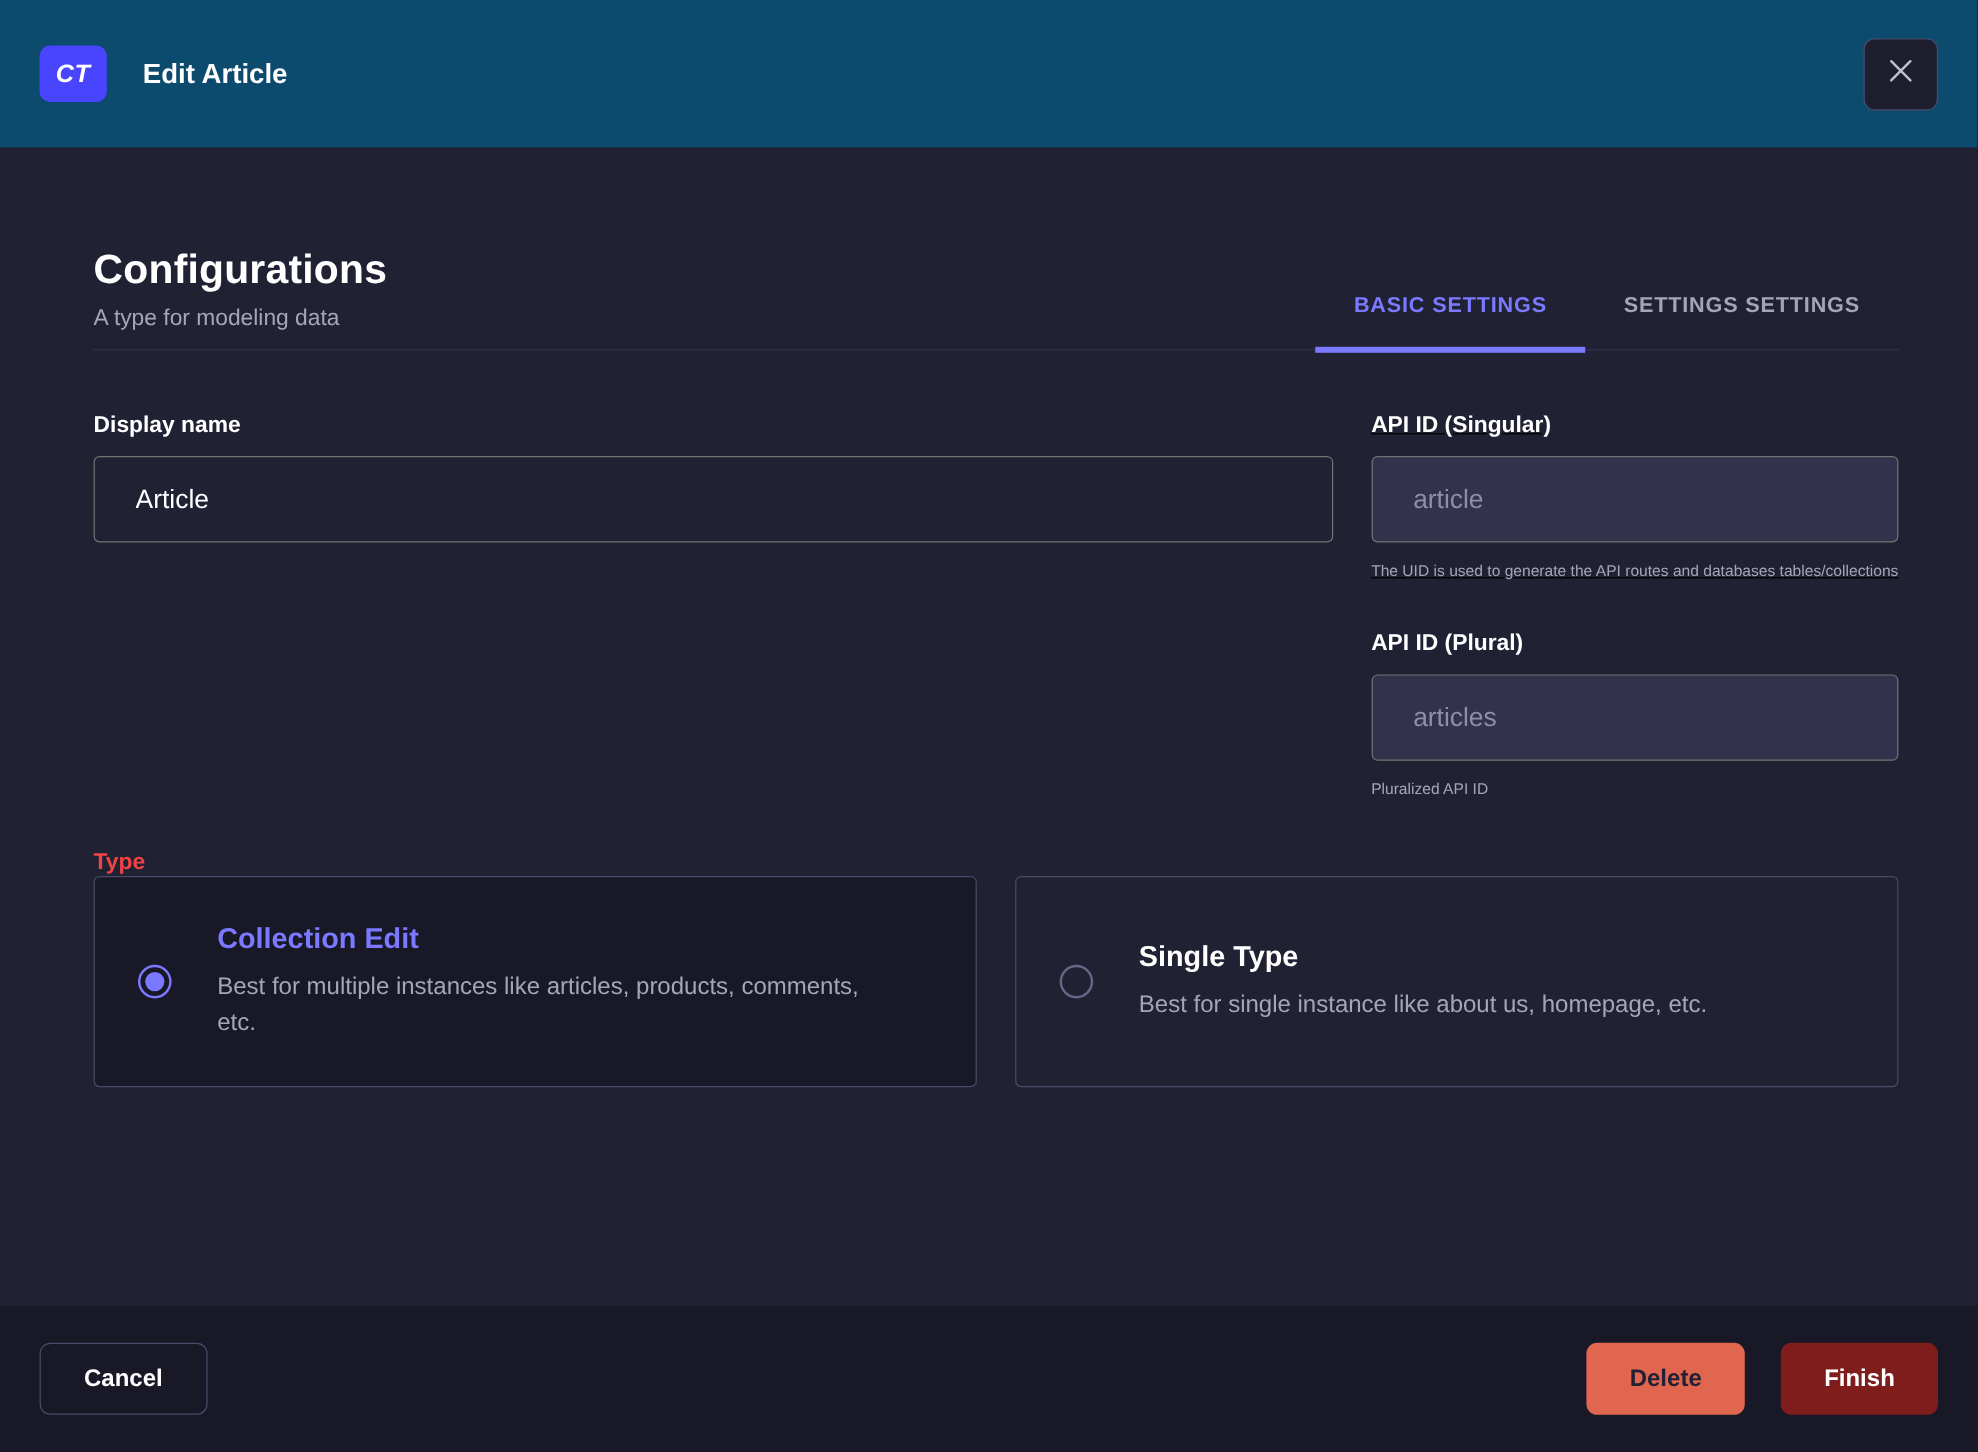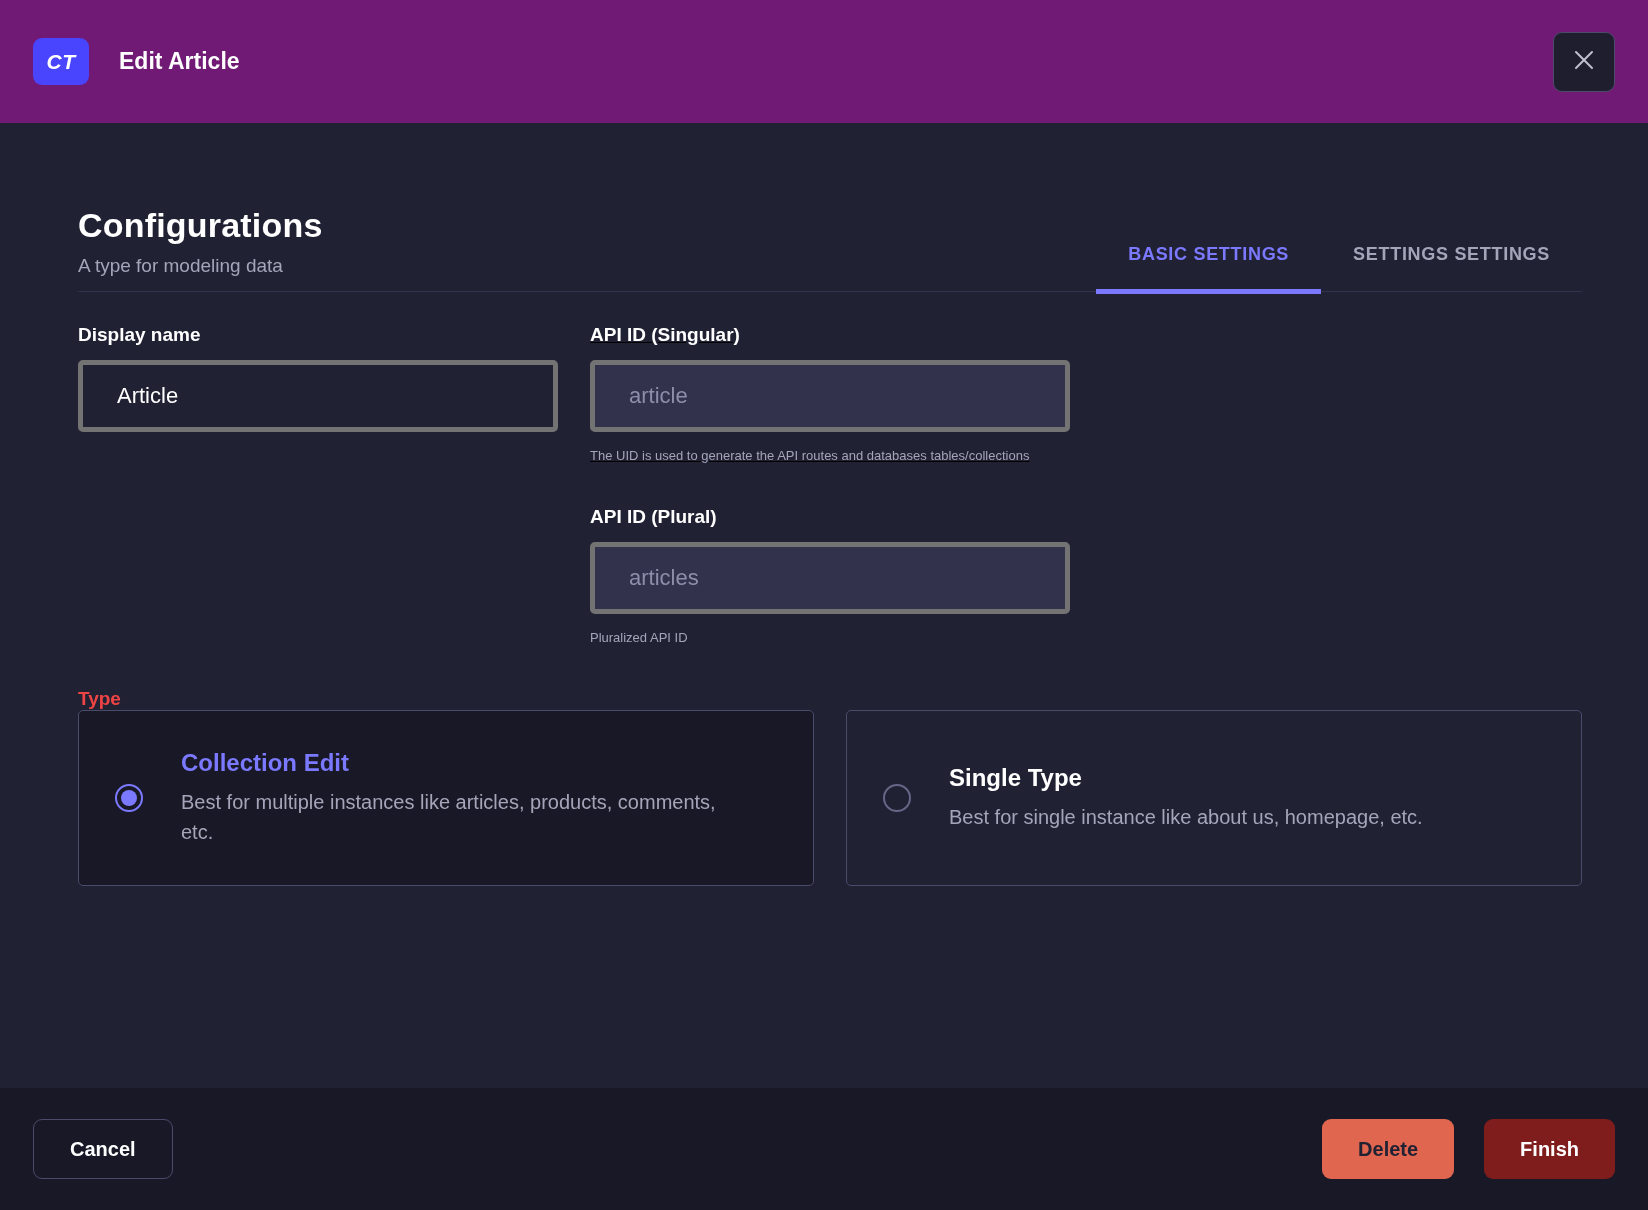--- a/index.html
+++ b/index.html
@@ -5,21 +5,21 @@
   html,body { margin:0; padding:0; background:#212134; }
   .modal {
     width:1648px; height:1210px;
     display:flex; flex-direction:column;
     font-family:"Liberation Sans", sans-serif;
     background:#212134; overflow:hidden;
   }
 
   
   .modal-header {
-    height:123px; flex-shrink:0; background:#701a75;
+    height:123px; flex-shrink:0; background:#0c4a6e;
     display:flex; align-items:center; padding:0 33px; box-sizing:border-box;
   }
   .ct-badge {
     width:56px; height:47px; background:#4945ff; border-radius:9px;
     display:flex; align-items:center; justify-content:center;
     color:#ffffff; font-weight:700; font-style:italic; font-size:21px; letter-spacing:.5px;
   }
   .modal-title { margin-left:30px; color:#ffffff; font-size:23px; font-weight:700; }
   .close-btn {
     margin-left:auto; width:62px; height:60px; box-sizing:border-box;
@@ -43,31 +43,31 @@
     position:relative; padding:0 32px 26px; cursor:pointer;
     font-size:18px; font-weight:600; letter-spacing:.7px; color:#a5a5ba;
   }
   .tab.active { color:#7b79ff; }
   .tab.active::after {
     content:""; position:absolute; left:0; right:0; bottom:-3px; height:5px;
     background:#7b79ff;
   }
 
   .form-grid {
-    margin-top:32px;
-    display:grid; grid-template-columns:1fr 1fr 1fr; column-gap:32px;
+    margin-top:52px;
+    display:grid; grid-template-columns:1fr; column-gap:32px;
   }
   .cell-display  { grid-column:1; grid-row:1; }
   .cell-singular { grid-column:2; grid-row:1;text-decoration:underline; }
   .cell-plural   { grid-column:2; grid-row:2; margin-top:40px; }
 
   .field-label { display:block; color:#ffffff; font-size:19px; font-weight:600; margin-bottom:14px; }
   .text-input {
     width:100%; height:72px; box-sizing:border-box;
-    background:transparent; border:5px solid #737373; border-radius:5px;
+    background:transparent; border:1px solid #737373; border-radius:5px;
     padding:0 34px; color:#ffffff; font-size:22px; font-family:inherit; outline:none;
   }
   .text-input.filled { background:#32324d; }
   .text-input::placeholder { color:#8e8ea9; opacity:1; }
   .hint { margin-top:14px; color:#a5a5ba; font-size:13px; line-height:1.55; max-width:650px; }
 
   .type-section { margin-top:40px; }
   .type-label { display:block; color:#ef4444; font-size:19px; font-weight:600; }
   .type-cards { display:grid; grid-template-columns:1fr 1fr; column-gap:32px; }
   .type-card {

